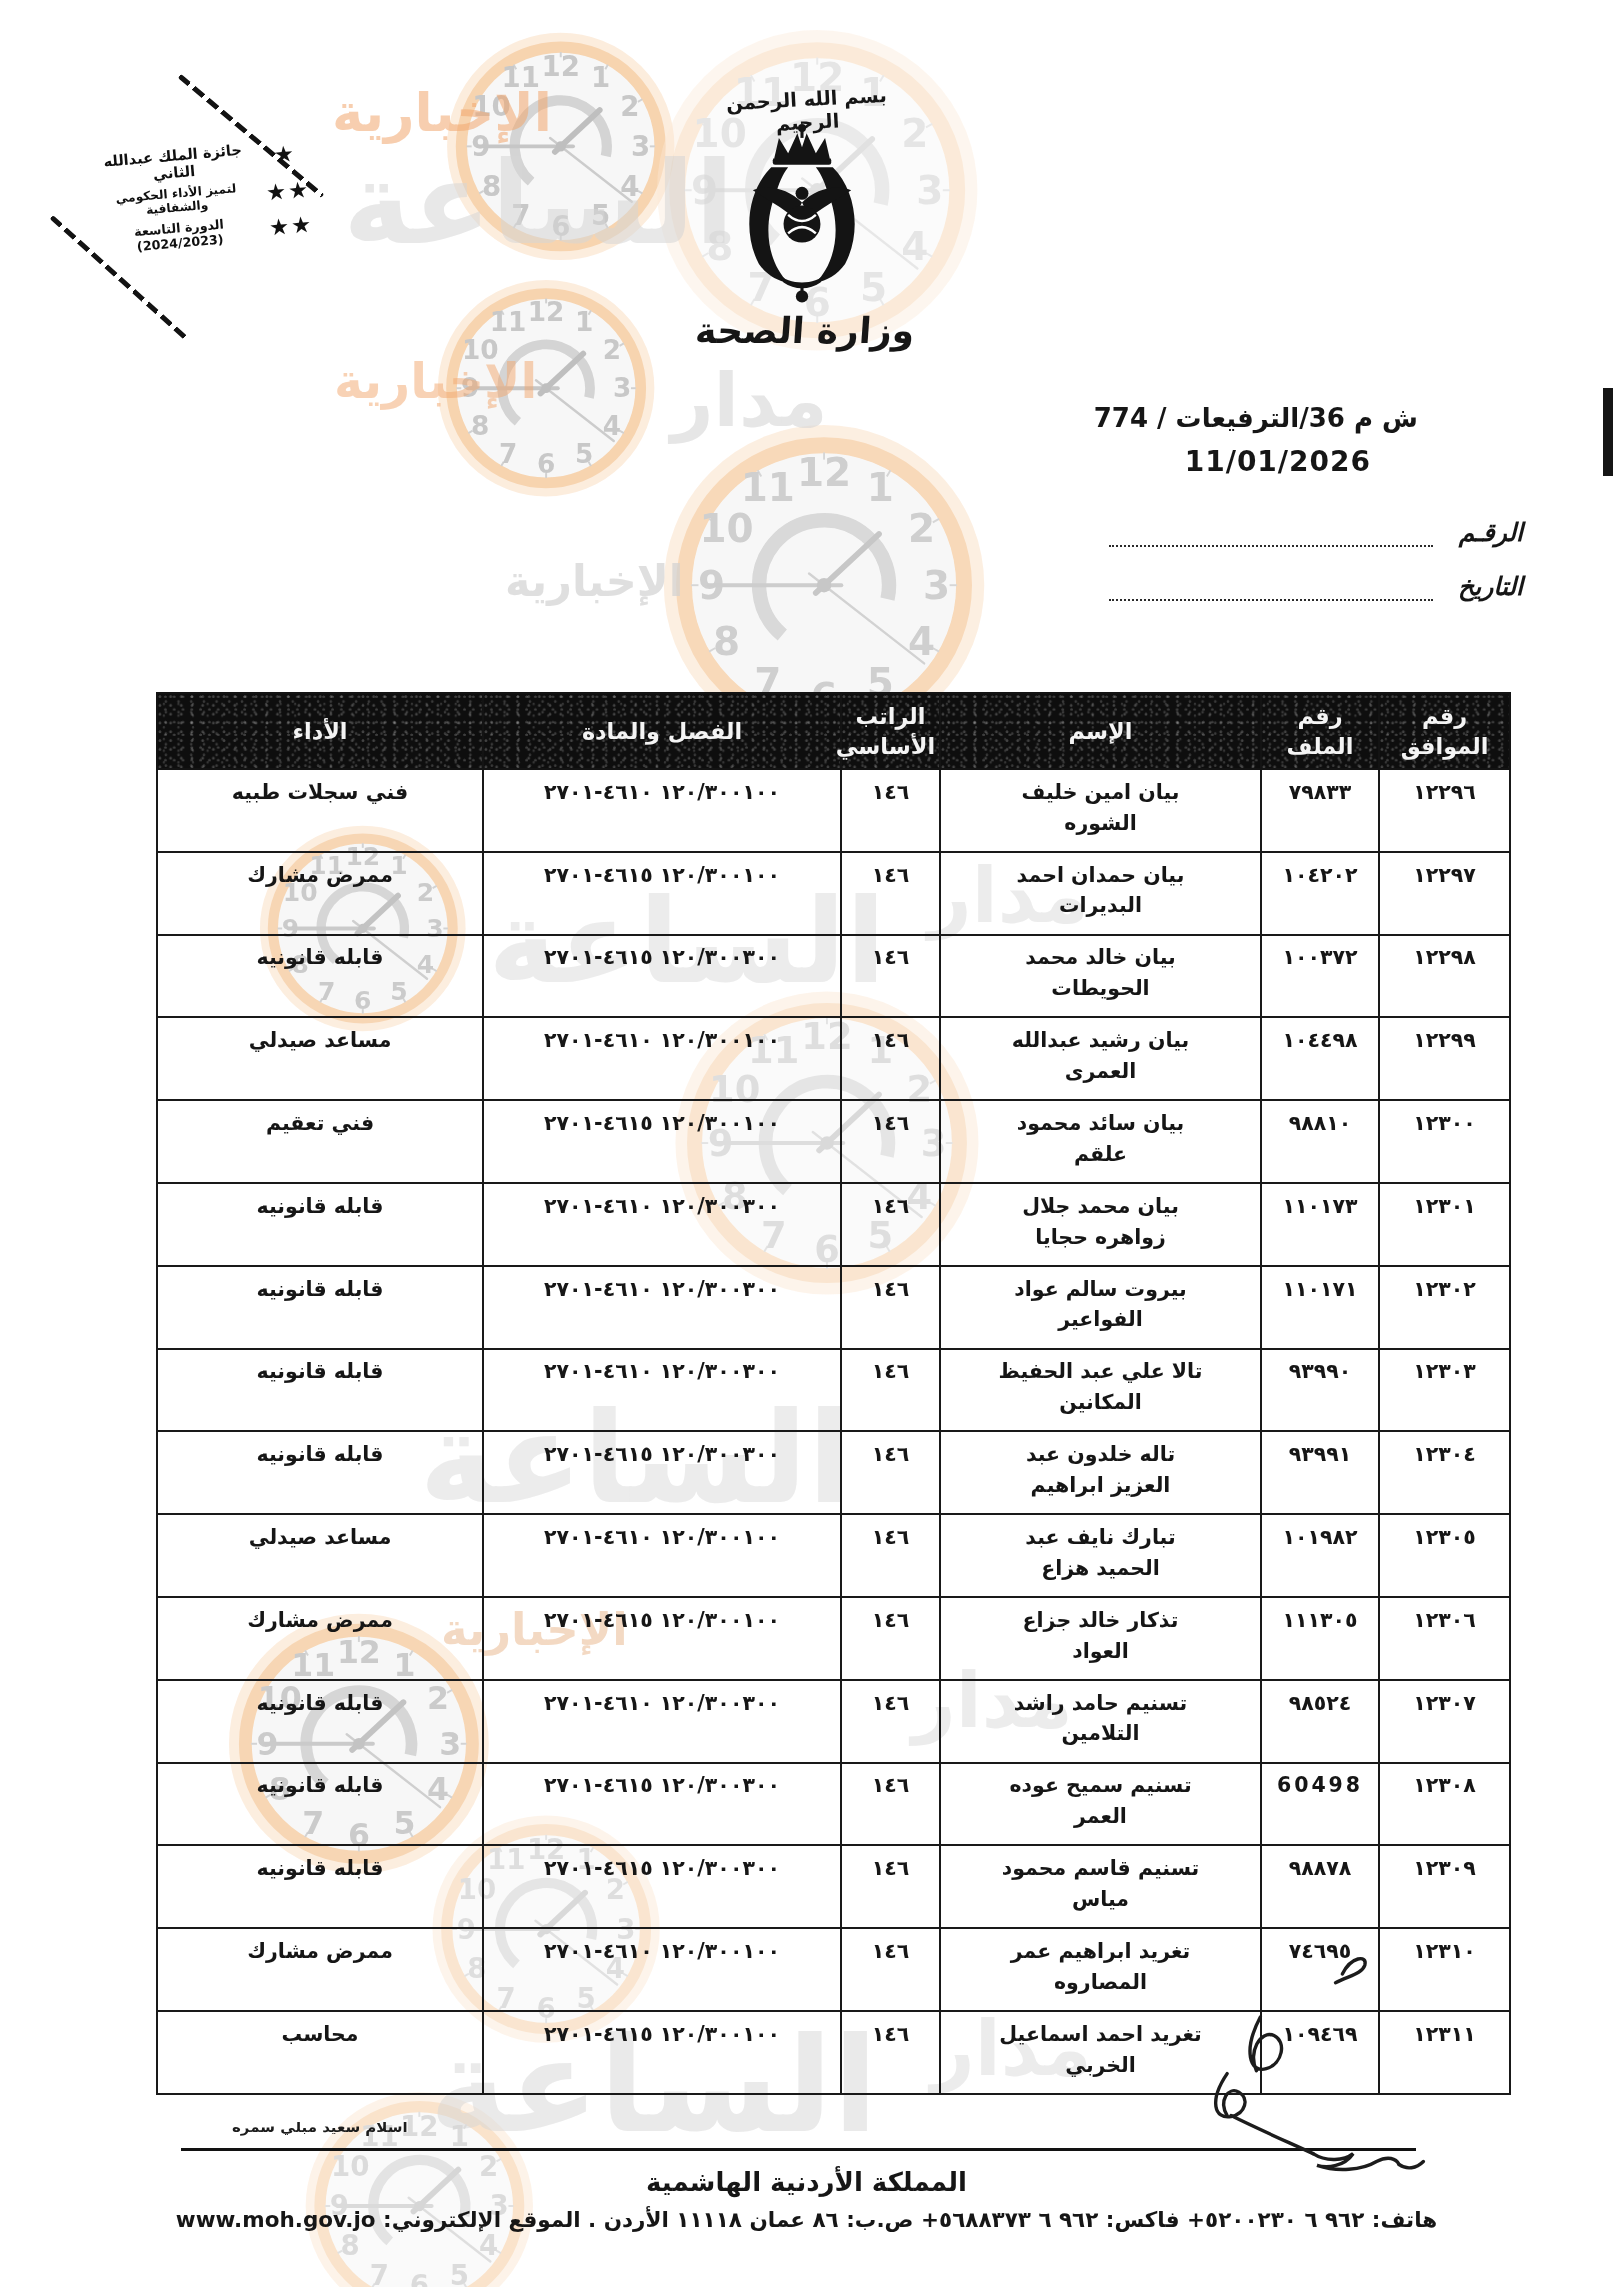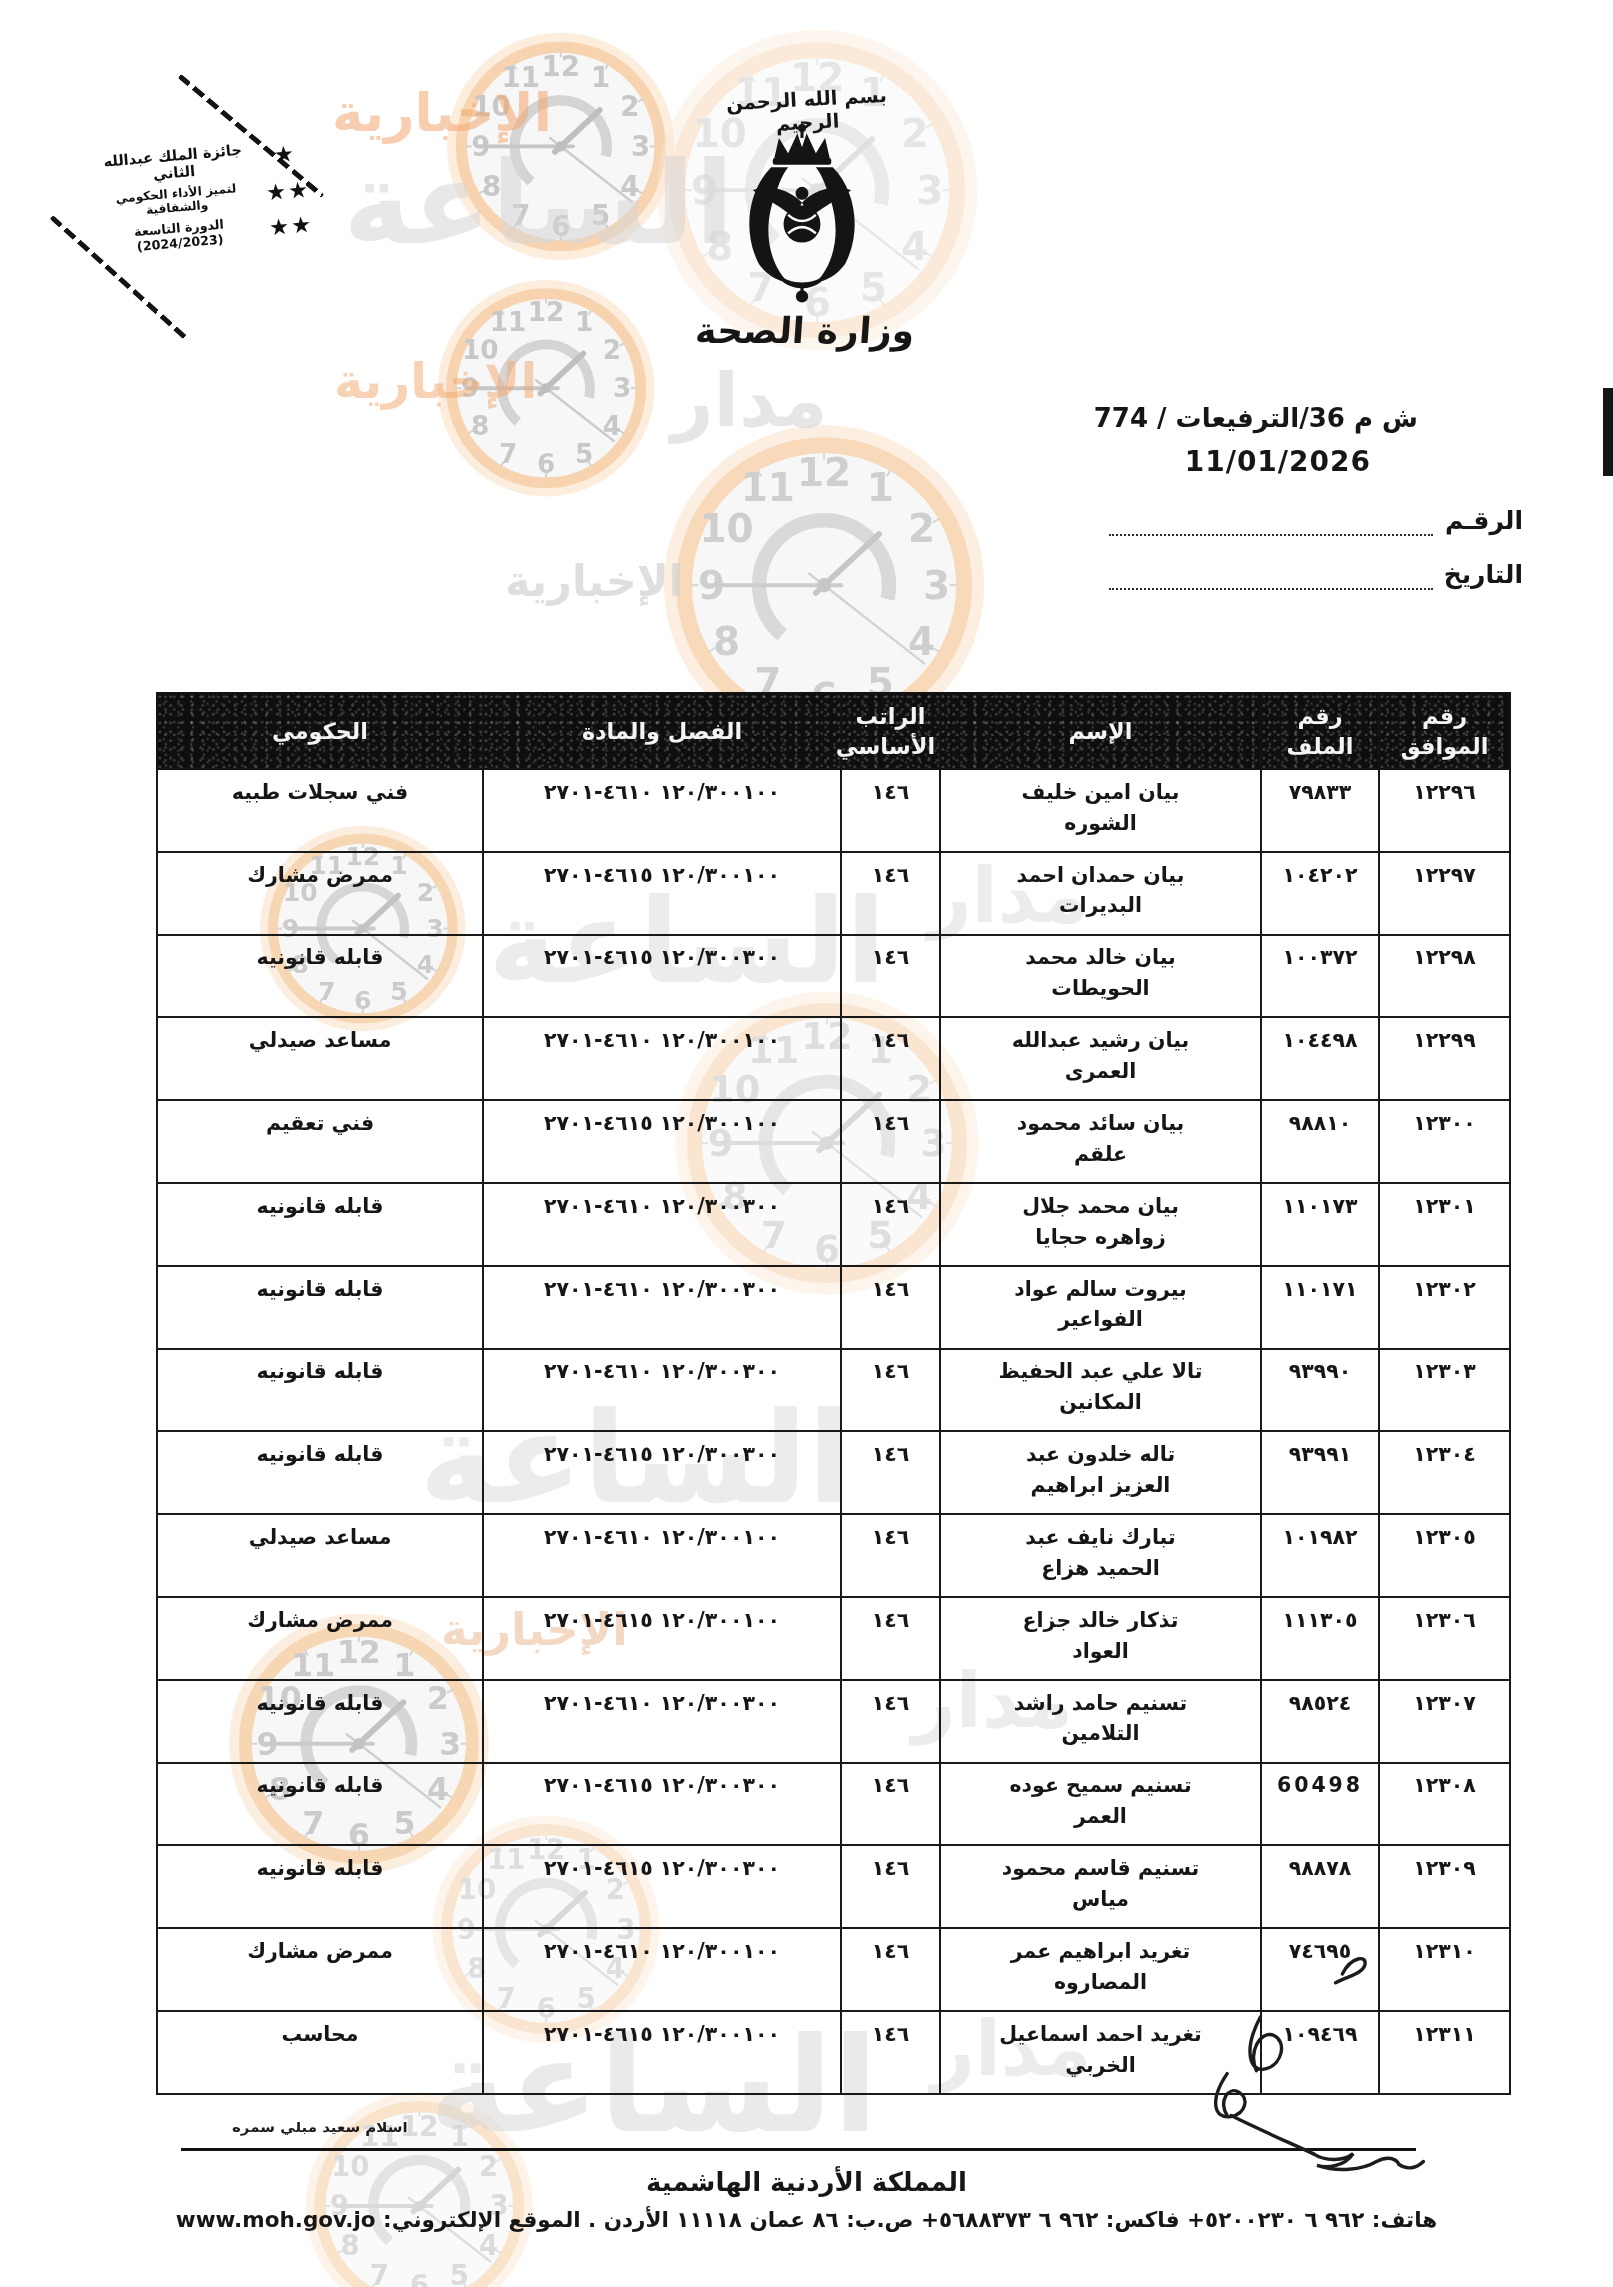--- a/index.html
+++ b/index.html
@@ -25,21 +25,21 @@
   .diagB{left:53px;top:215px;width:181px;transform:rotate(42deg);transform-origin:0 0;}
   
   .basmala{left:724px;top:88px;width:166px;text-align:center;font-size:19.5px;font-weight:bold;
     transform:rotate(-3deg);z-index:1;}
   .emblem{left:724px;top:121px;z-index:1;}
   .ministry{left:683px;top:310px;width:244px;text-align:center;font-size:36px;font-weight:bold;
     z-index:1;transform:skewX(-4deg);}
   .refline{top:403px;right:195px;font-size:26px;font-weight:bold;z-index:1;letter-spacing:0.5px;}
   .dateline{top:445px;right:242px;font-size:28px;font-weight:bold;z-index:1;direction:ltr;letter-spacing:1px;}
   .meta{top:493px;right:90px;z-index:1;}
-  .meta-row{display:flex;align-items:center;height:54px;direction:rtl;}
+  .meta-row{display:flex;align-items:flex-end;height:54px;direction:rtl;font-style:italic;}
   .meta-label{font-size:25px;font-weight:bold;margin-left:7.8px;min-width:82px;}
   .meta-dots{width:324px;border-bottom:2.9px dotted #2a2a2a;height:29px;}
   .edge-bar{left:1603px;top:388px;width:9.8px;height:88px;background:#151515;z-index:1;}
   
   table.promo{
     position:absolute;left:156px;top:692px;width:1353px;z-index:1;
     border-collapse:collapse;table-layout:fixed;direction:rtl;background:transparent;
   }
   table.promo th{
     background-color:#0e0e0e;
@@ -445,21 +445,21 @@
         <col style="width:358px">
         <col style="width:326px">
     </colgroup>
     <thead>
       <tr>
         <th>رقم الموافق</th>
         <th>رقم الملف</th>
         <th>الإسم</th>
         <th>الراتب الأساسي</th>
         <th>الفصل والمادة</th>
-        <th>الحكومي</th>
+        <th>الأداء</th>
       </tr>
     </thead>
     <tbody>
         <tr>
           <td class="num">١٢٢٩٦</td>
           <td class="num">٧٩٨٣٣</td>
           <td class="name">بيان امين خليف
 الشوره</td>
           <td class="num">١٤٦</td>
           <td class="article">١٢٠/٣٠٠١٠٠ ٤٦١٠-٢٧٠١</td>

